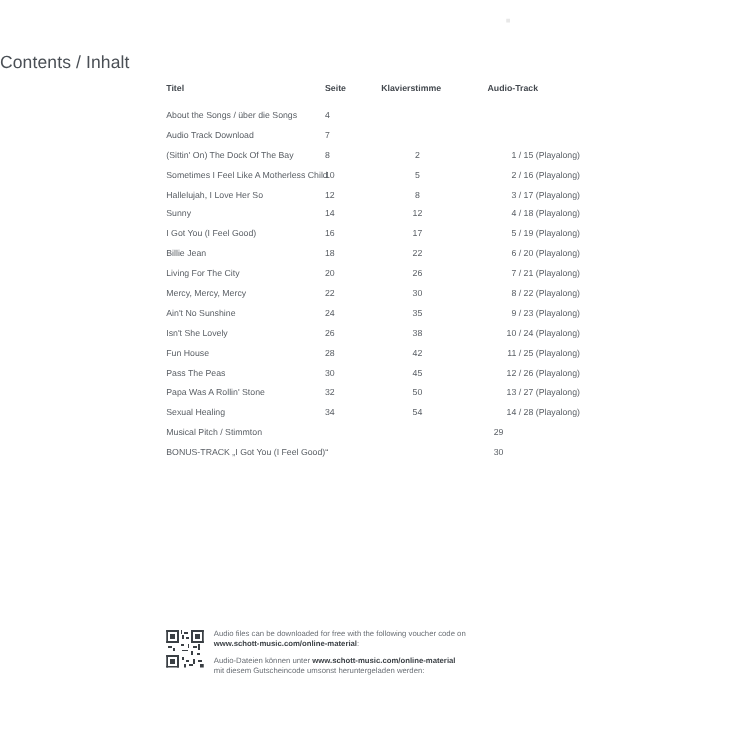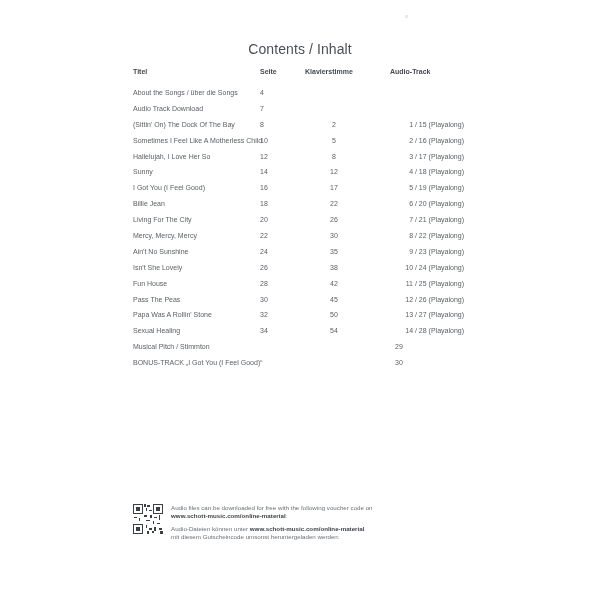--- a/index.html
+++ b/index.html
@@ -1,18 +1,18 @@
 <!DOCTYPE html>
 <html><head>
   <meta charset="utf-8">
   <style>
     html, body { margin: 0; padding: 0; background: #ffffff; }
     body { width: 600px; height: 600px; position: relative; overflow: hidden;
       font-family: "Liberation Sans", "DejaVu Sans", sans-serif; color: #555a60; }
-    .title { position: absolute; top: 41px; left: 0; width: 600px; text-align: center;
+    .title { position: absolute; top: 41px; left: 0; width: 600px; 
       font-size: 14px; color: #4a4f55; letter-spacing: 0.1px; }
     .table { position: absolute; left: 133px; top: 68px; width: 340px; }
     .row { position: relative; height: 15.9px; font-size: 7px; color: #5b6066; white-space: nowrap; }
     .hdr { font-weight: bold; color: #454a50; height: 21px; font-size: 7px; }
     .c-title { position: absolute; left: 0; top: 0; }
     .c-page { position: absolute; left: 127px; top: 0; width: 30px; text-align: left; }
     .c-piano { position: absolute; left: 171px; top: 0; width: 60px; text-align: center; }
     .c-audio { position: absolute; left: 259px; top: 0; text-align: left; }
     .hdr .c-page { left: 127px; }
     .hdr .c-piano { left: 172px; text-align: left; width: auto; }

